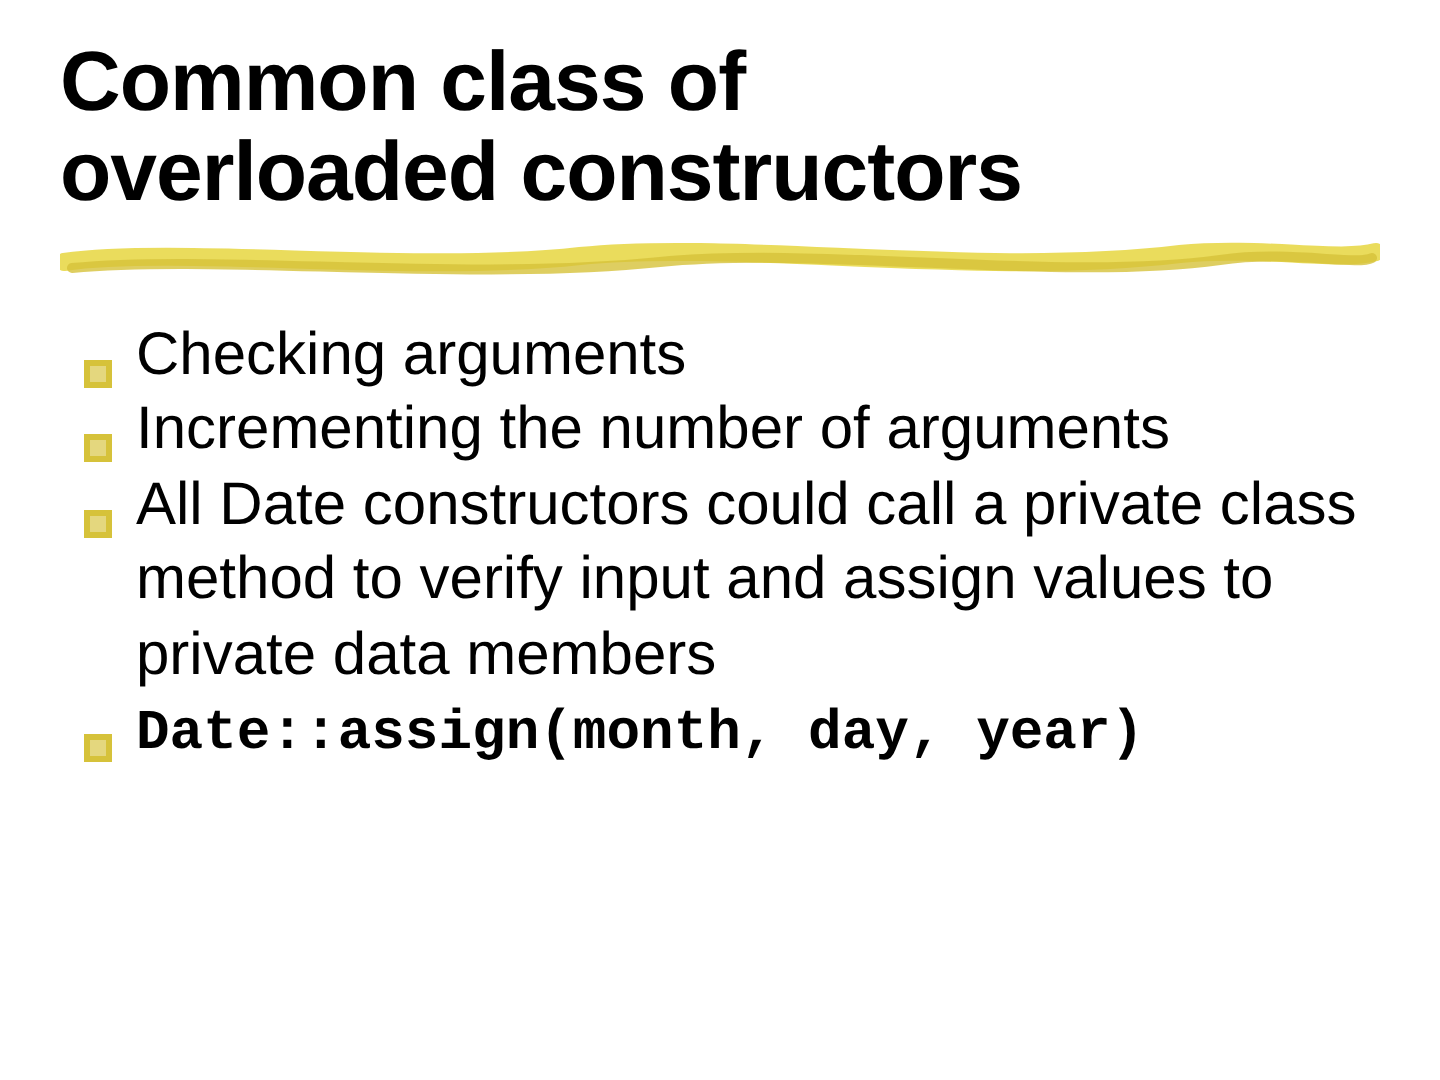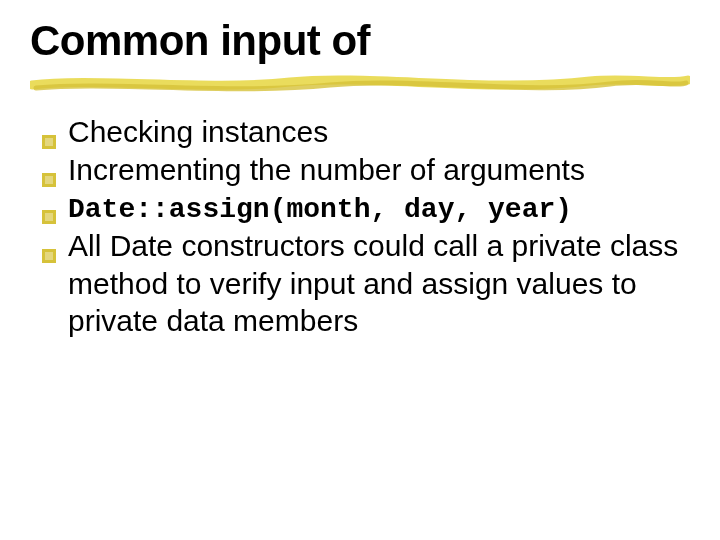--- a/index.html
+++ b/index.html
@@ -64,62 +64,63 @@
     font-weight: bold;
     font-size: 28px;
   }
 </style>
 </head>
 <body>
 
 <div class="slide">
 
   <h1 class="title">
-    <span>Common input of</span><br>
+    <span>Common class of</span><br>
+    <span>overloaded constructors</span>
   </h1>
 
   <div class="underline-wrap">
     <svg width="660" height="26" viewBox="0 0 660 26">
       <path d="M2 14 C 60 6, 180 20, 260 11 C 340 3, 460 22, 560 10 C 600 6, 640 14, 658 9" stroke="#e8d84a" stroke-width="9" fill="none" stroke-linecap="round" opacity="0.9"></path>
       <path d="M6 17 C 80 10, 200 24, 300 14 C 380 6, 500 24, 580 13 C 615 8, 648 16, 656 12" stroke="#d6c23a" stroke-width="5" fill="none" stroke-linecap="round" opacity="0.8"></path>
     </svg>
   </div>
 
   <ul class="bullets">
     <li>
       <span class="bullet-icon">
         <svg width="18" height="18" viewBox="0 0 18 18">
             <rect x="2" y="2" width="14" height="14" fill="#d6c23a"></rect>
             <rect x="5" y="5" width="8" height="8" fill="#fff" opacity="0.35"></rect>
           </svg>
       </span>
-      <span>Checking instances</span>
+      <span>Checking arguments</span>
     </li>
     <li>
       <span class="bullet-icon">
         <svg width="18" height="18" viewBox="0 0 18 18">
             <rect x="2" y="2" width="14" height="14" fill="#d6c23a"></rect>
             <rect x="5" y="5" width="8" height="8" fill="#fff" opacity="0.35"></rect>
           </svg>
       </span>
       <span>Incrementing the number of arguments</span>
     </li>
     <li>
       <span class="bullet-icon">
         <svg width="18" height="18" viewBox="0 0 18 18">
             <rect x="2" y="2" width="14" height="14" fill="#d6c23a"></rect>
             <rect x="5" y="5" width="8" height="8" fill="#fff" opacity="0.35"></rect>
           </svg>
       </span>
-      <span class="code">Date::assign(month, day, year)</span>
+      <span>All Date constructors could call a private class method to verify input and assign values to private data members</span>
     </li>
     <li>
       <span class="bullet-icon">
         <svg width="18" height="18" viewBox="0 0 18 18">
             <rect x="2" y="2" width="14" height="14" fill="#d6c23a"></rect>
             <rect x="5" y="5" width="8" height="8" fill="#fff" opacity="0.35"></rect>
           </svg>
       </span>
-      <span>All Date constructors could call a private class method to verify input and assign values to private data members</span>
+      <span class="code">Date::assign(month, day, year)</span>
     </li>
   </ul>
 
 </div>
 
 </body></html>

